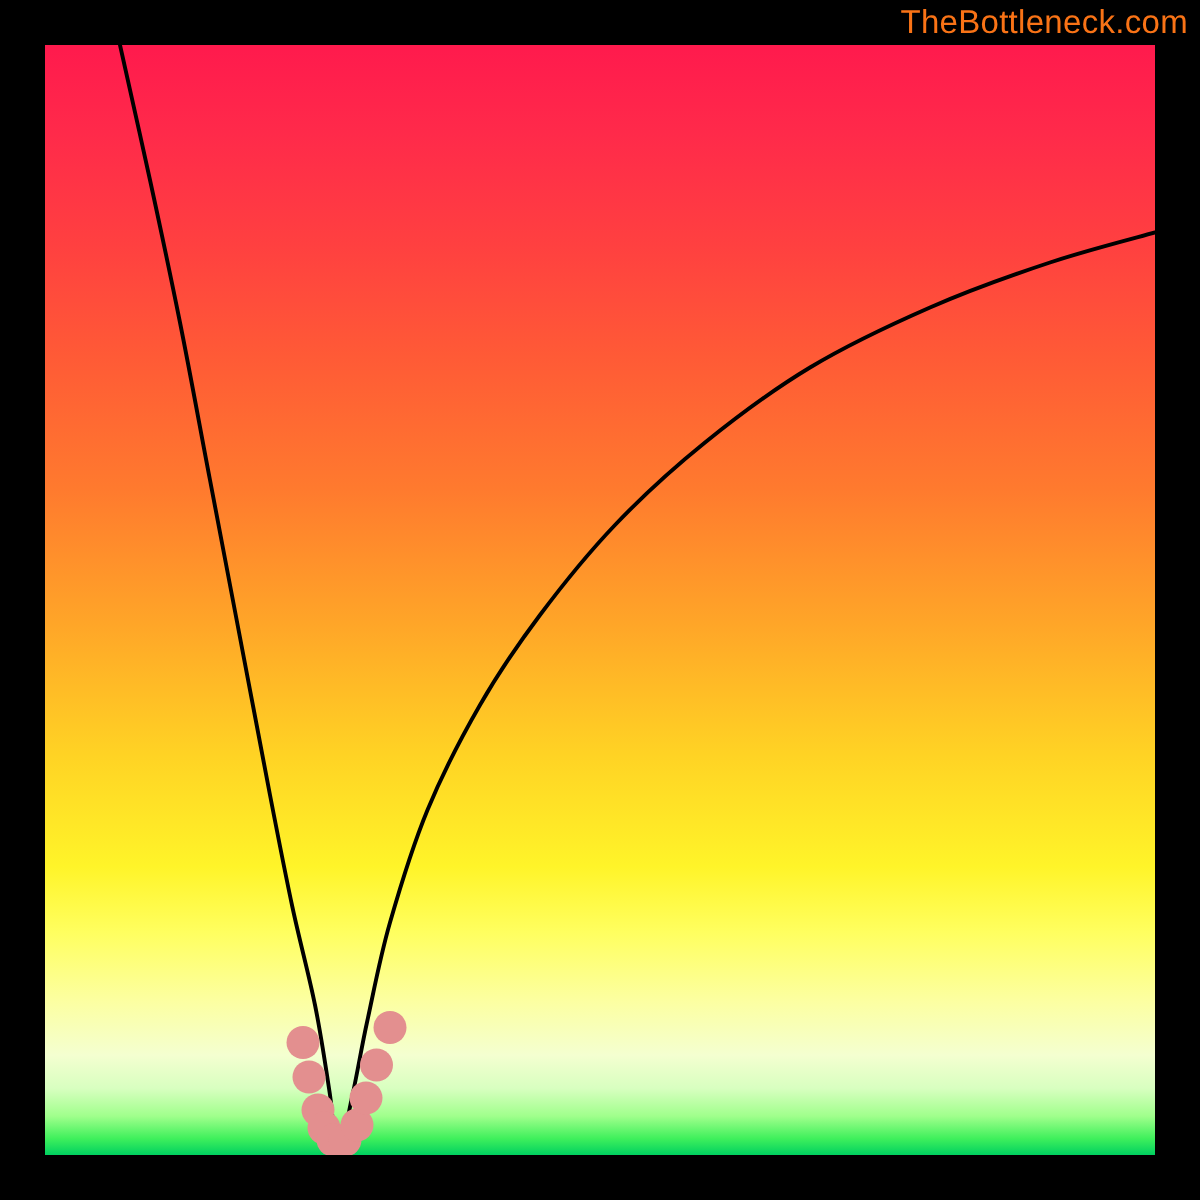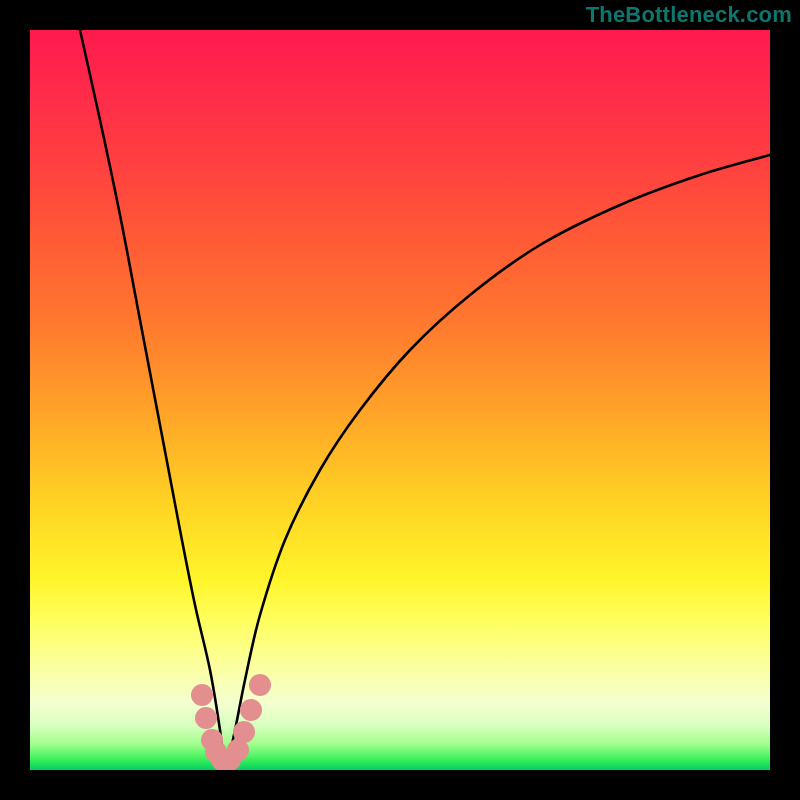--- a/index.html
+++ b/index.html
@@ -53,23 +53,23 @@
   svg.curve {
     position: absolute;
     inset: 0;
     width: 100%;
     height: 100%;
   }
   .watermark {
     position: absolute;
     top: 2px;
     right: 8px;
-    color: #0f766e;
+    color: #f97316;
     font-size: 22px;
-    font-weight: 700;
+    font-weight: 400;
     letter-spacing: 0.2px;
     user-select: none;
   }
 </style>
 </head>
 <body>
 
 <div class="frame">
 
   <div class="watermark">TheBottleneck.com</div>

